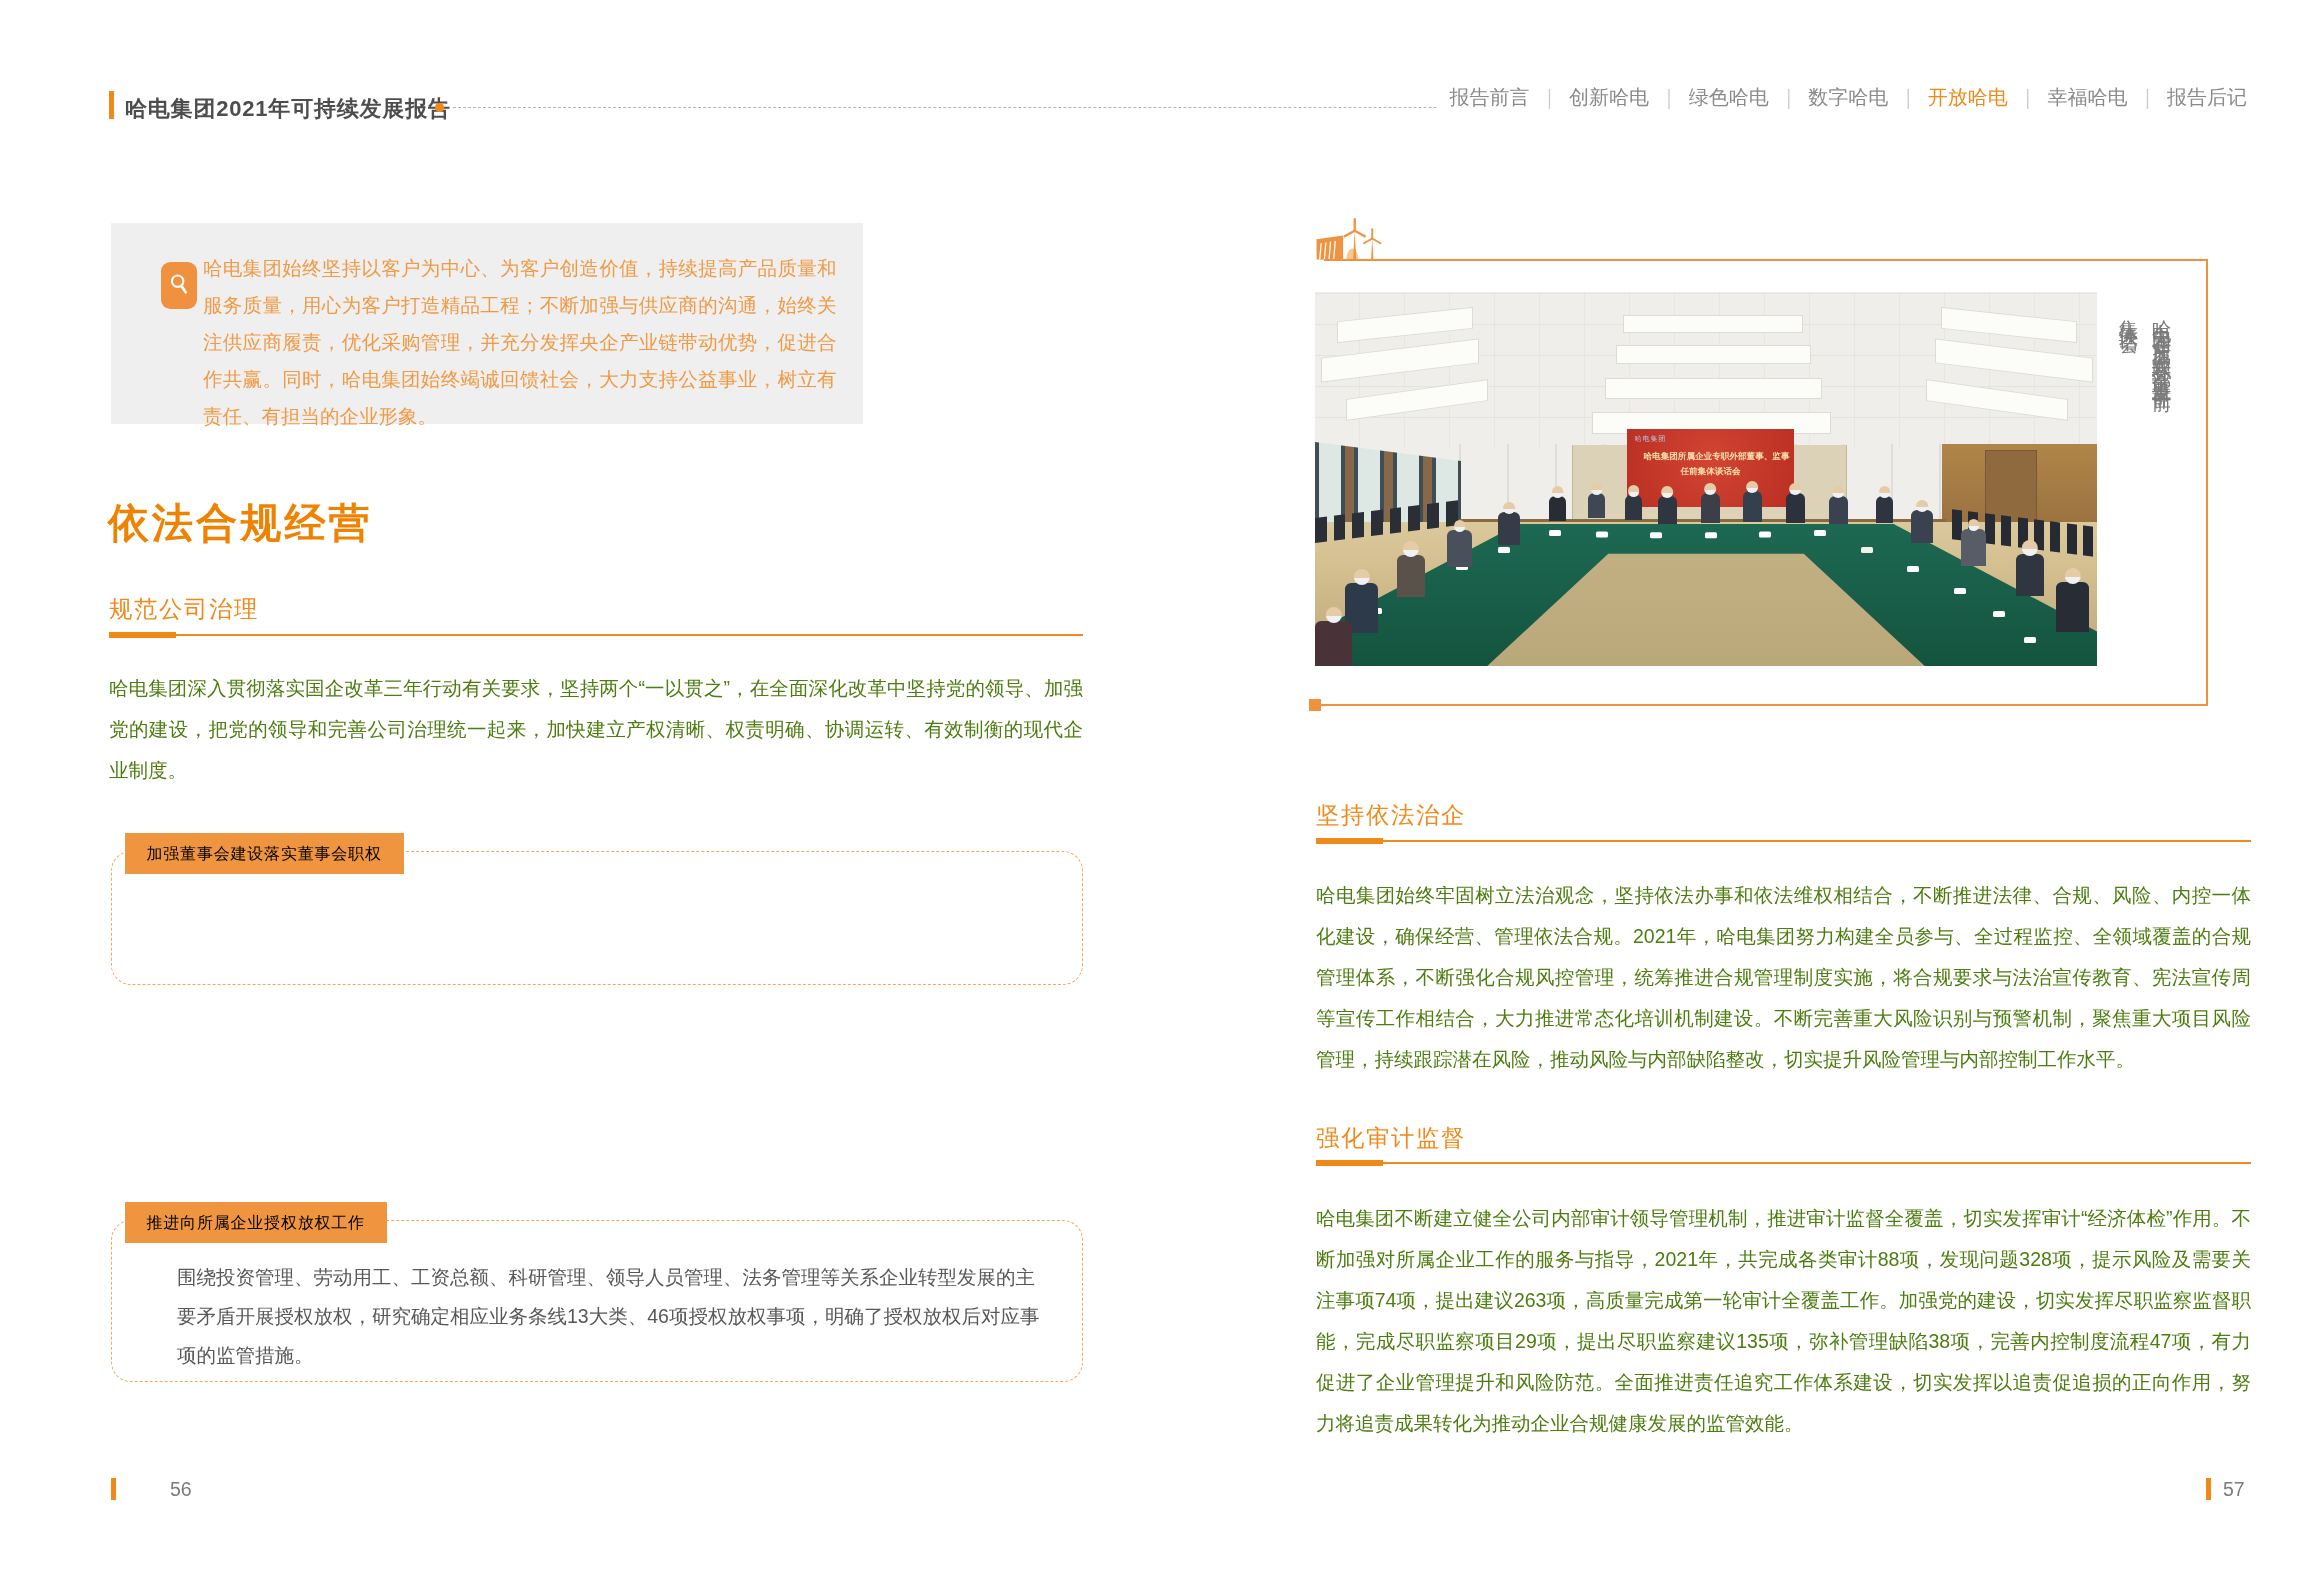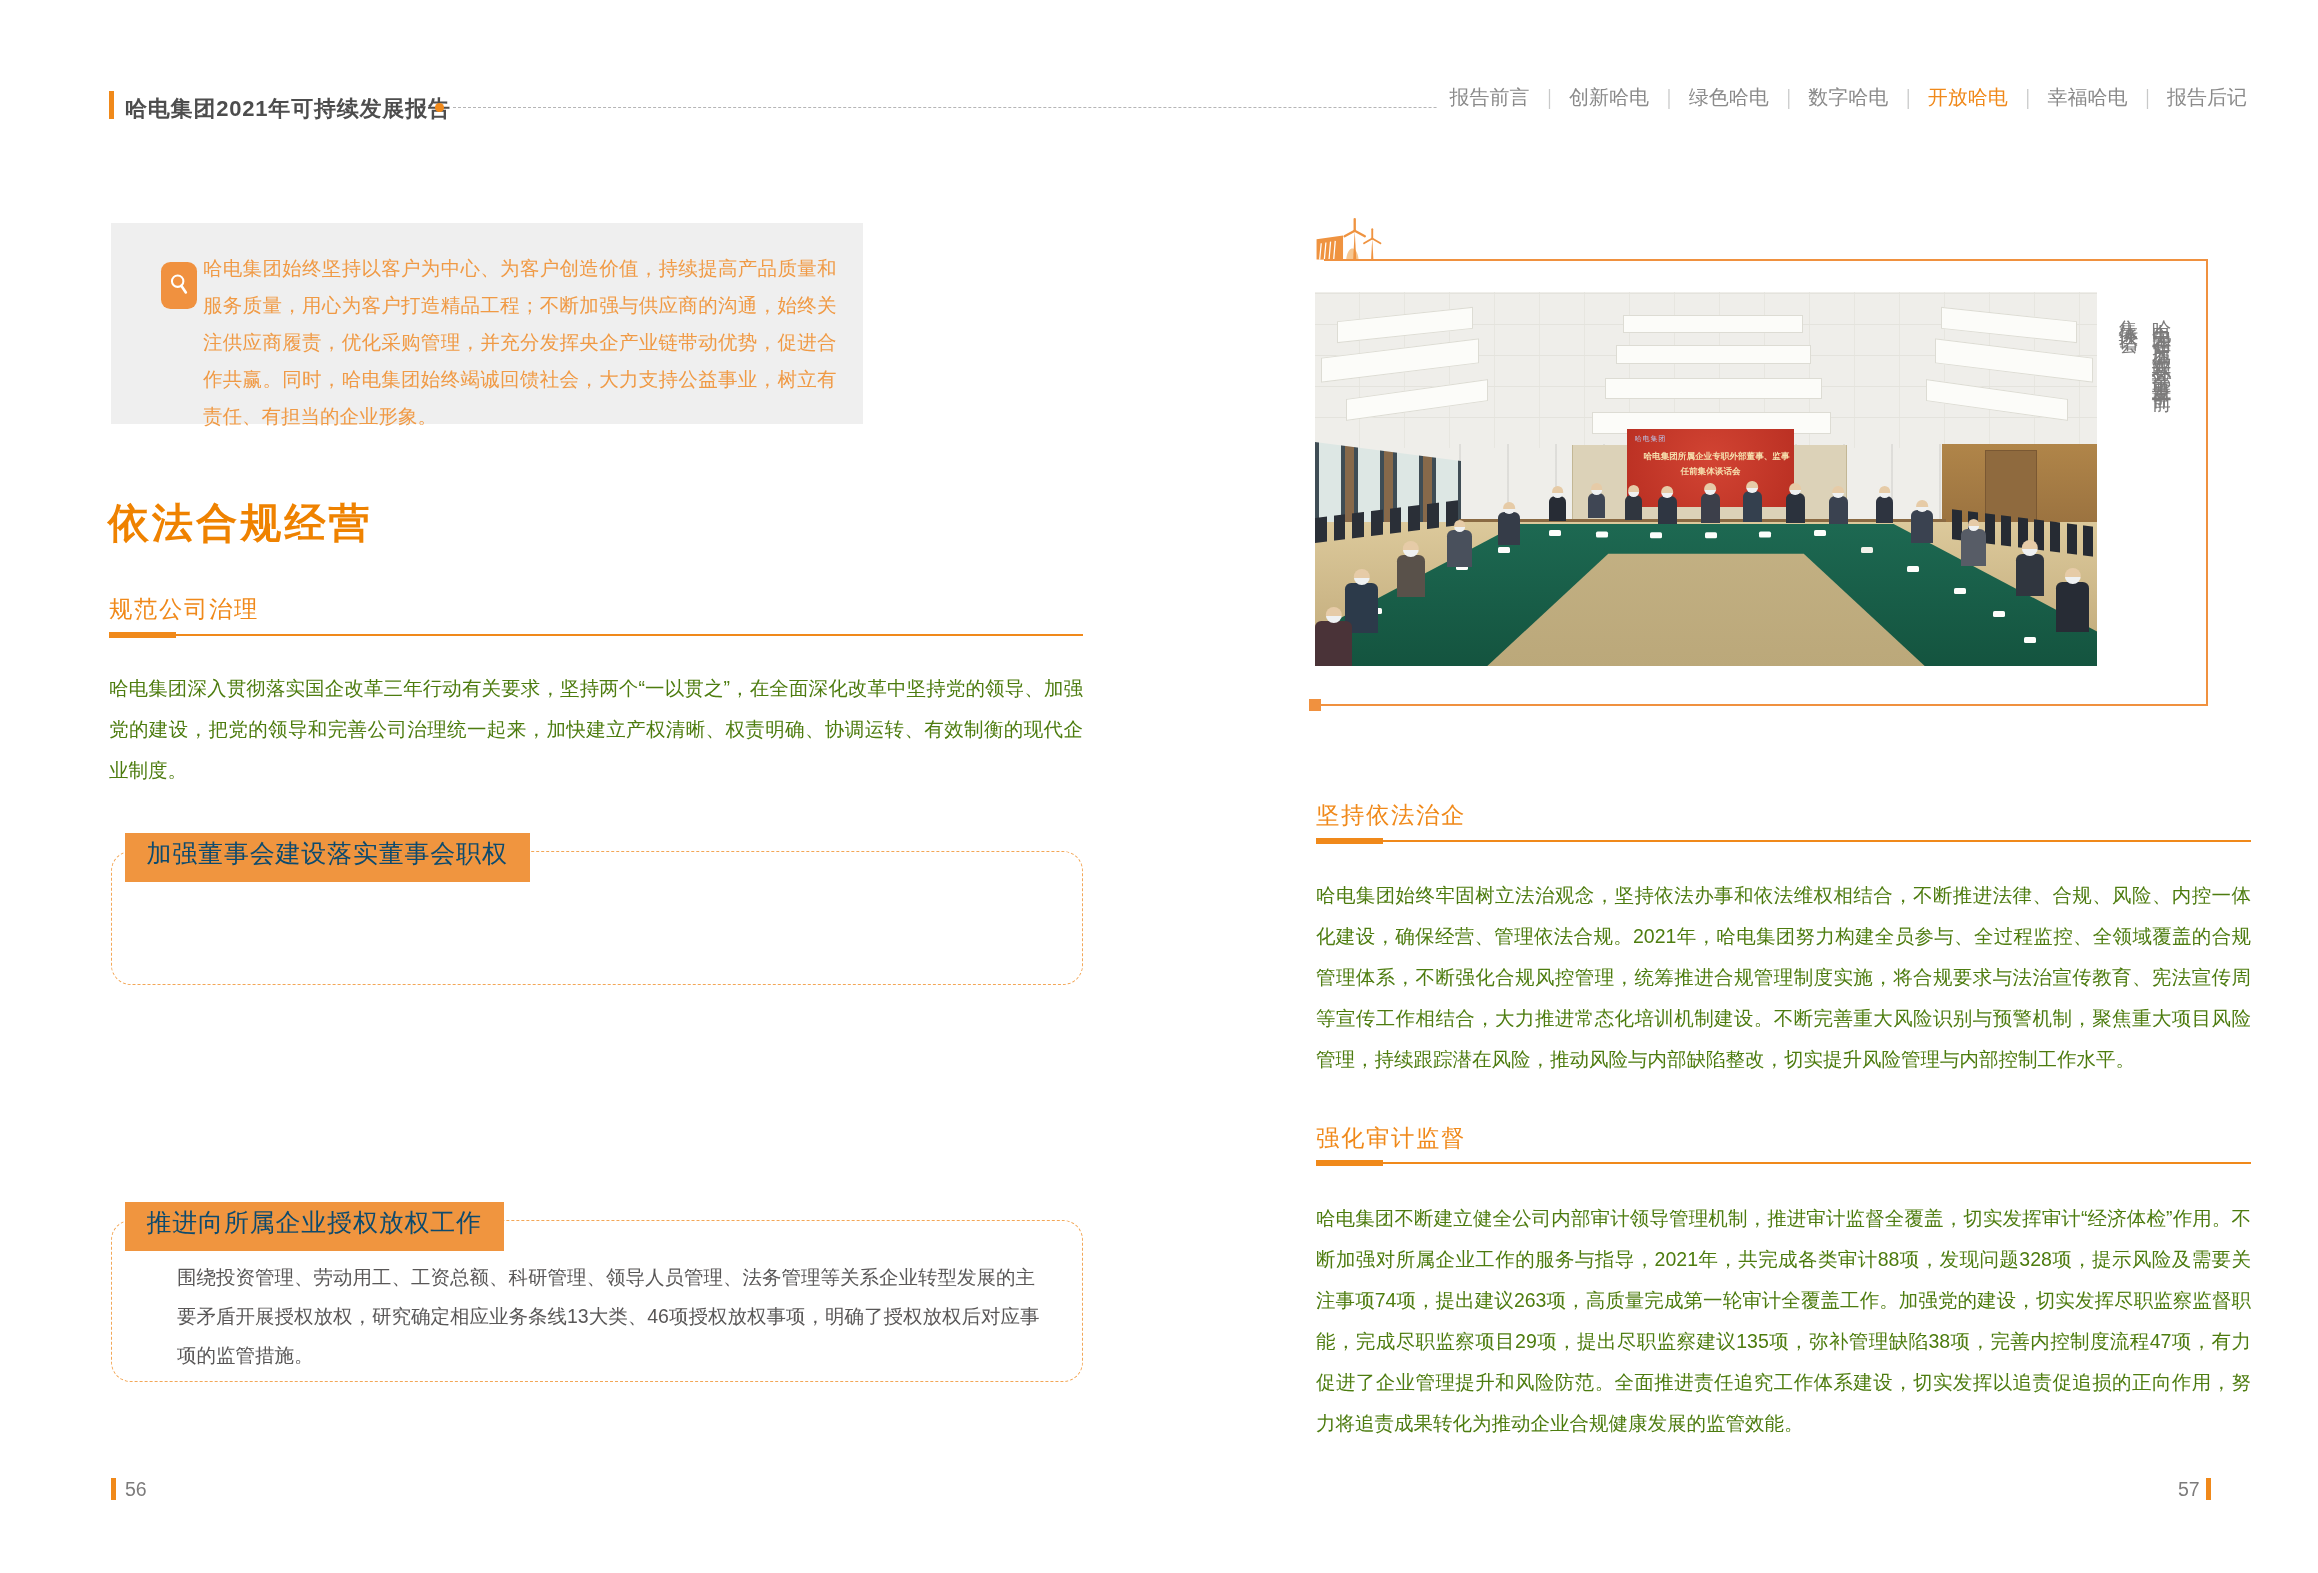--- a/index.html
+++ b/index.html
@@ -21,25 +21,25 @@
   .intro-text{position:absolute;left:92px;right:26.5px;top:26.5px;font-size:19.5px;line-height:37px;color:#f09a45;text-align:justify;}
   .chapter{position:absolute;left:108px;top:496px;font-size:41px;font-weight:bold;color:#ef8200;letter-spacing:3.1px;}
 
   .sec-head{position:absolute;font-size:23.4px;color:#f0891a;letter-spacing:1.6px;}
   .sec-rule{position:absolute;height:6.2px;}
   .sec-rule::before{content:"";position:absolute;left:0;top:0;width:67px;height:6.2px;background:#f0891a;}
   .sec-rule::after{content:"";position:absolute;left:67px;right:0;top:2.3px;height:1.6px;background:#f0891a;}
   .sec-body{position:absolute;font-size:19.5px;line-height:41px;color:#4d7c0f;text-align:justify;}
 
   .card{position:absolute;left:111px;width:970px;border:1.6px dashed #f3a757;border-radius:20px;}
-  .card-tag{position:absolute;left:12.5px;top:-18.7px;background:#f0953f;color:#0c4a6e;font-size:25px;height:49px;line-height:41px;padding:0 22px;letter-spacing:0.8px;}
+  .card-tag{position:absolute;left:12.5px;top:-18.7px;background:#f0953f;color:#000000;font-size:16px;height:41px;line-height:41px;padding:0 22px;letter-spacing:0.8px;}
   .card-body{position:absolute;left:65px;right:42px;top:37px;font-size:19.5px;line-height:39px;color:#595757;}
 
   .pn-bar{position:absolute;width:4.7px;height:22px;background:#f0891a;}
-  .pn-num{position:absolute;font-size:19.5px;color:#7c7b7b;}
+  .pn-num{position:absolute;font-size:19.5px;color:#7c7b7b;margin-left:45px;}
 
   
   .illo{position:absolute;left:1315px;top:212px;}
   .frame-top{position:absolute;left:1324px;top:259px;width:883px;height:1.6px;background:#f0913f;}
   .frame-right{position:absolute;left:2206px;top:259px;width:1.6px;height:446px;background:#f0913f;}
   .frame-bottom{position:absolute;left:1315px;top:704px;width:893px;height:1.6px;background:#f0913f;}
   .frame-sq{position:absolute;left:1309px;top:699px;width:11.7px;height:11.7px;background:#f0913f;}
 
   .photo-caption{position:absolute;left:2112px;top:304px;height:374px;writing-mode:vertical-rl;font-size:19.5px;line-height:33px;letter-spacing:3.9px;color:#7c7b7b;}
 

